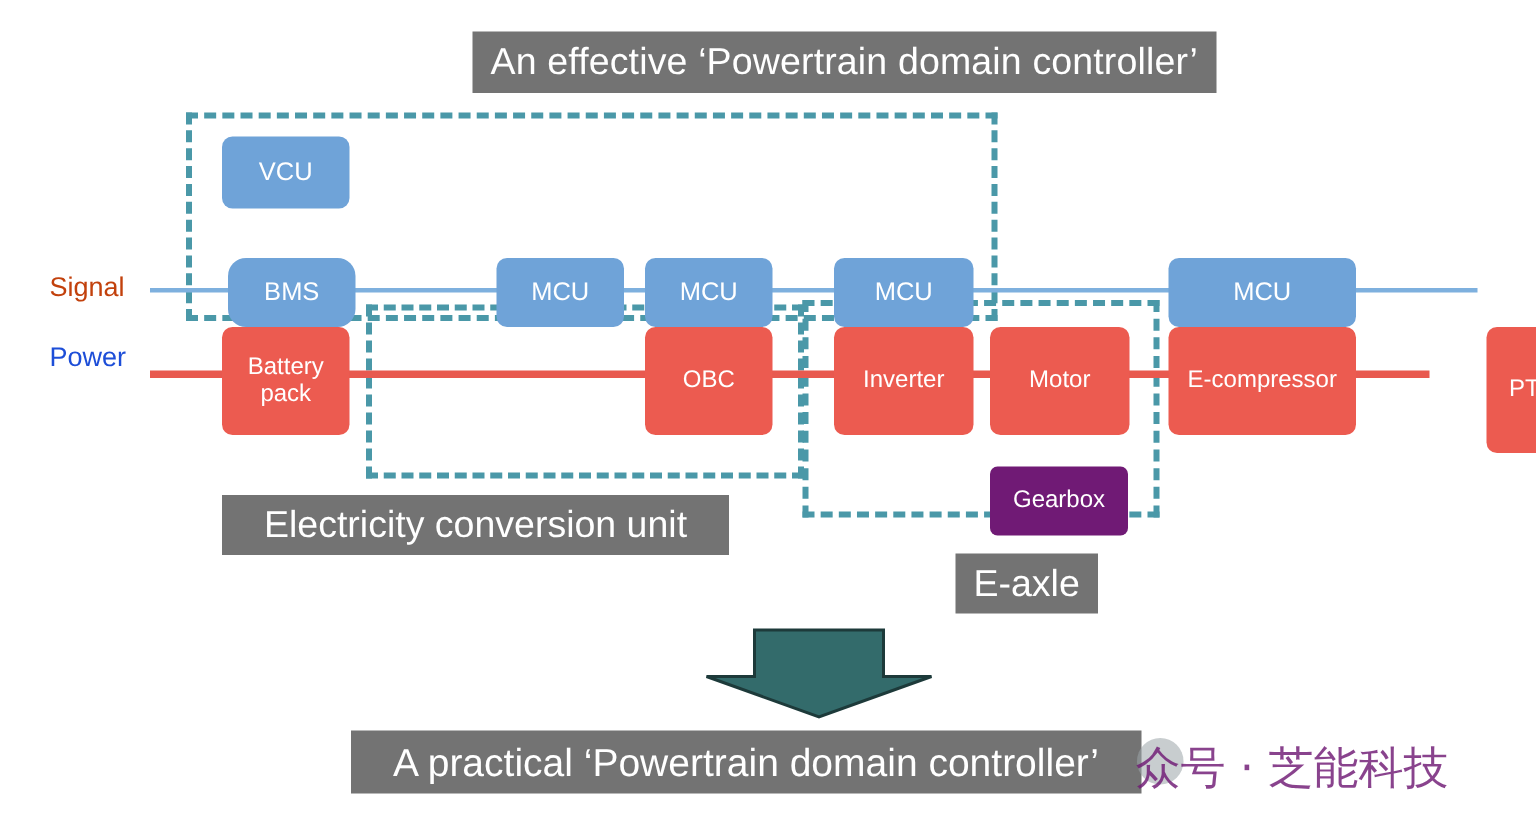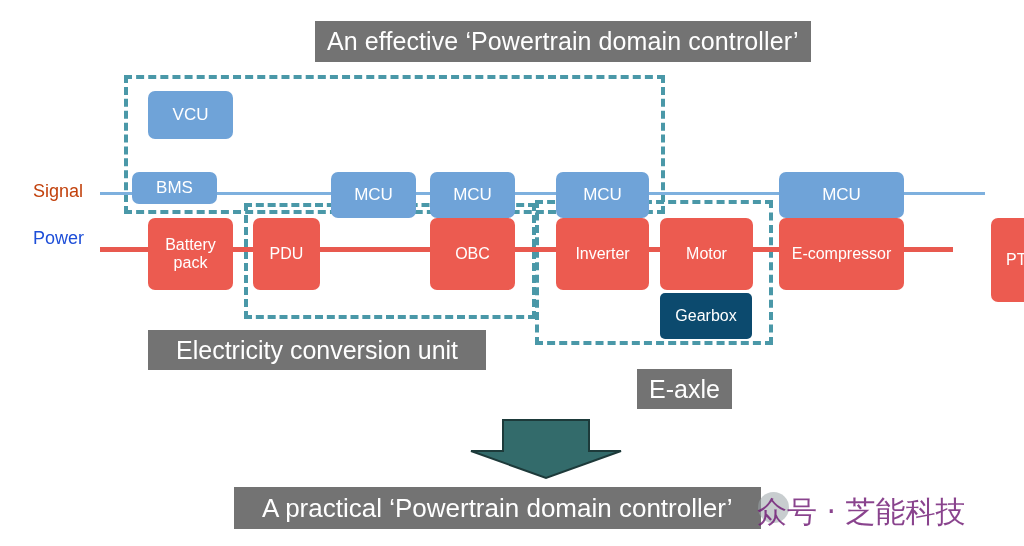--- a/index.html
+++ b/index.html
@@ -75,21 +75,21 @@
     align-items:center;
     justify-content:center;
     text-align:center;
     color:#ffffff;
     border-radius:7px;
     line-height:1.14;
     white-space:pre-line;
   }
   .box.blue{ background:#6fa3d8; font-size:17px; }
   .box.red { background:#ec5b50; font-size:16px; }
-  .box.navy{ background:#0c4a6e; font-size:16px; border-radius:5px; }
+  .box.navy{ background:#701a75; font-size:16px; border-radius:5px;margin-top:18px; }
 
   
   .dash{
     position:absolute;
     box-sizing:border-box;
     border:4px dashed #4a98a8;
     background:transparent;
   }
 
   
@@ -131,34 +131,33 @@
   <div class="dash" id="dash-eaxle" style="left:535px; top:200px; width:238px; height:145px;"></div>
 
   <div class="line" id="signal-line"></div>
   <div class="line" id="power-line"></div>
 
   <div class="axis-label" id="signal-label">Signal</div>
   <div class="axis-label" id="power-label">Power</div>
 
   <div class="box blue" style="left:148px; top:91px;  width:85px;  height:48px;">VCU</div>
 
-  <div class="box blue" style="left:132px; top:172px; width:85px;  height:32px;">BMS</div>
+  <div class="box blue" style="left:152px; top:172px; width:85px;  height:46px;border-radius:12px;">BMS</div>
 
   <div class="box blue" style="left:331px; top:172px; width:85px;  height:46px;">MCU</div>
 
   <div class="box blue" style="left:430px; top:172px; width:85px;  height:46px;">MCU</div>
 
   <div class="box blue" style="left:556px; top:172px; width:93px;  height:46px;">MCU</div>
 
   <div class="box blue" style="left:779px; top:172px; width:125px; height:46px;">MCU</div>
 
   <div class="box red" style="left:148px; top:218px; width:85px;  height:72px;">Battery
 pack</div>
 
-  <div class="box red" style="left:253px; top:218px; width:67px;  height:72px;">PDU</div>
 
 
   <div class="box red" style="left:430px; top:218px; width:85px;  height:72px;">OBC</div>
 
   <div class="box red" style="left:556px; top:218px; width:93px;  height:72px;">Inverter</div>
 
   <div class="box red" style="left:660px; top:218px; width:93px;  height:72px;">Motor</div>
 
   <div class="box navy" style="left:660px; top:293px; width:92px;  height:46px;">Gearbox</div>
 

